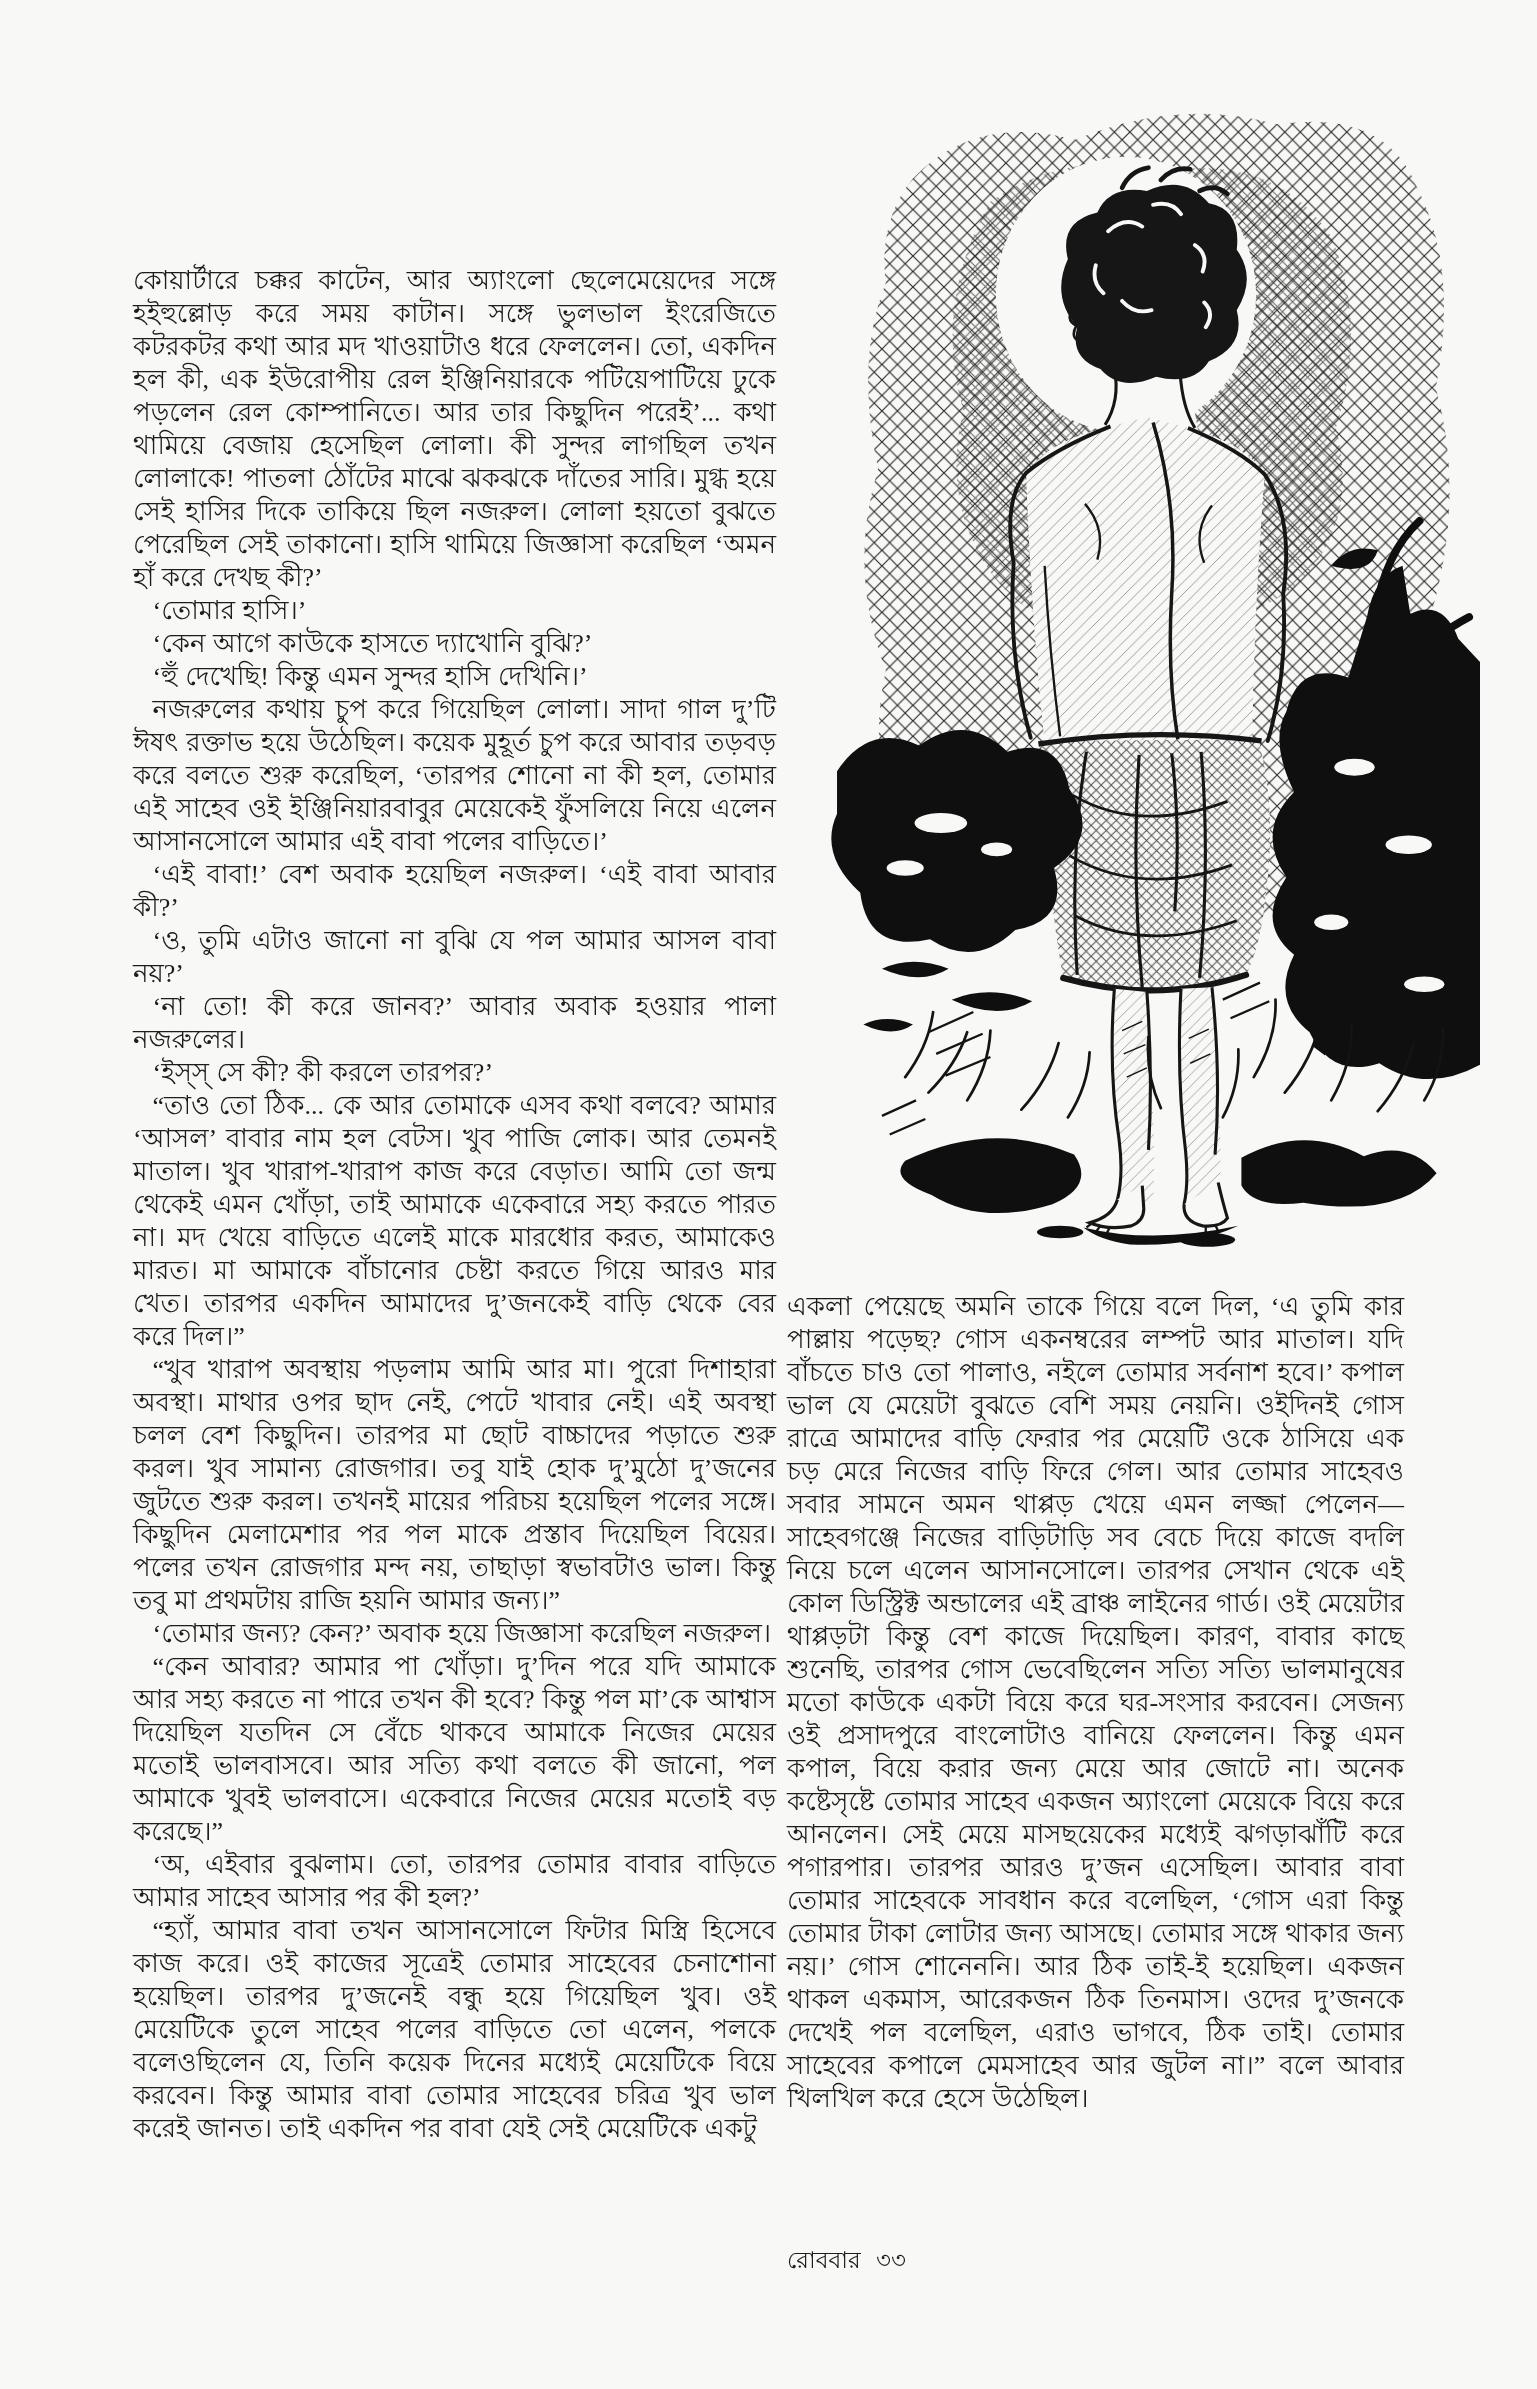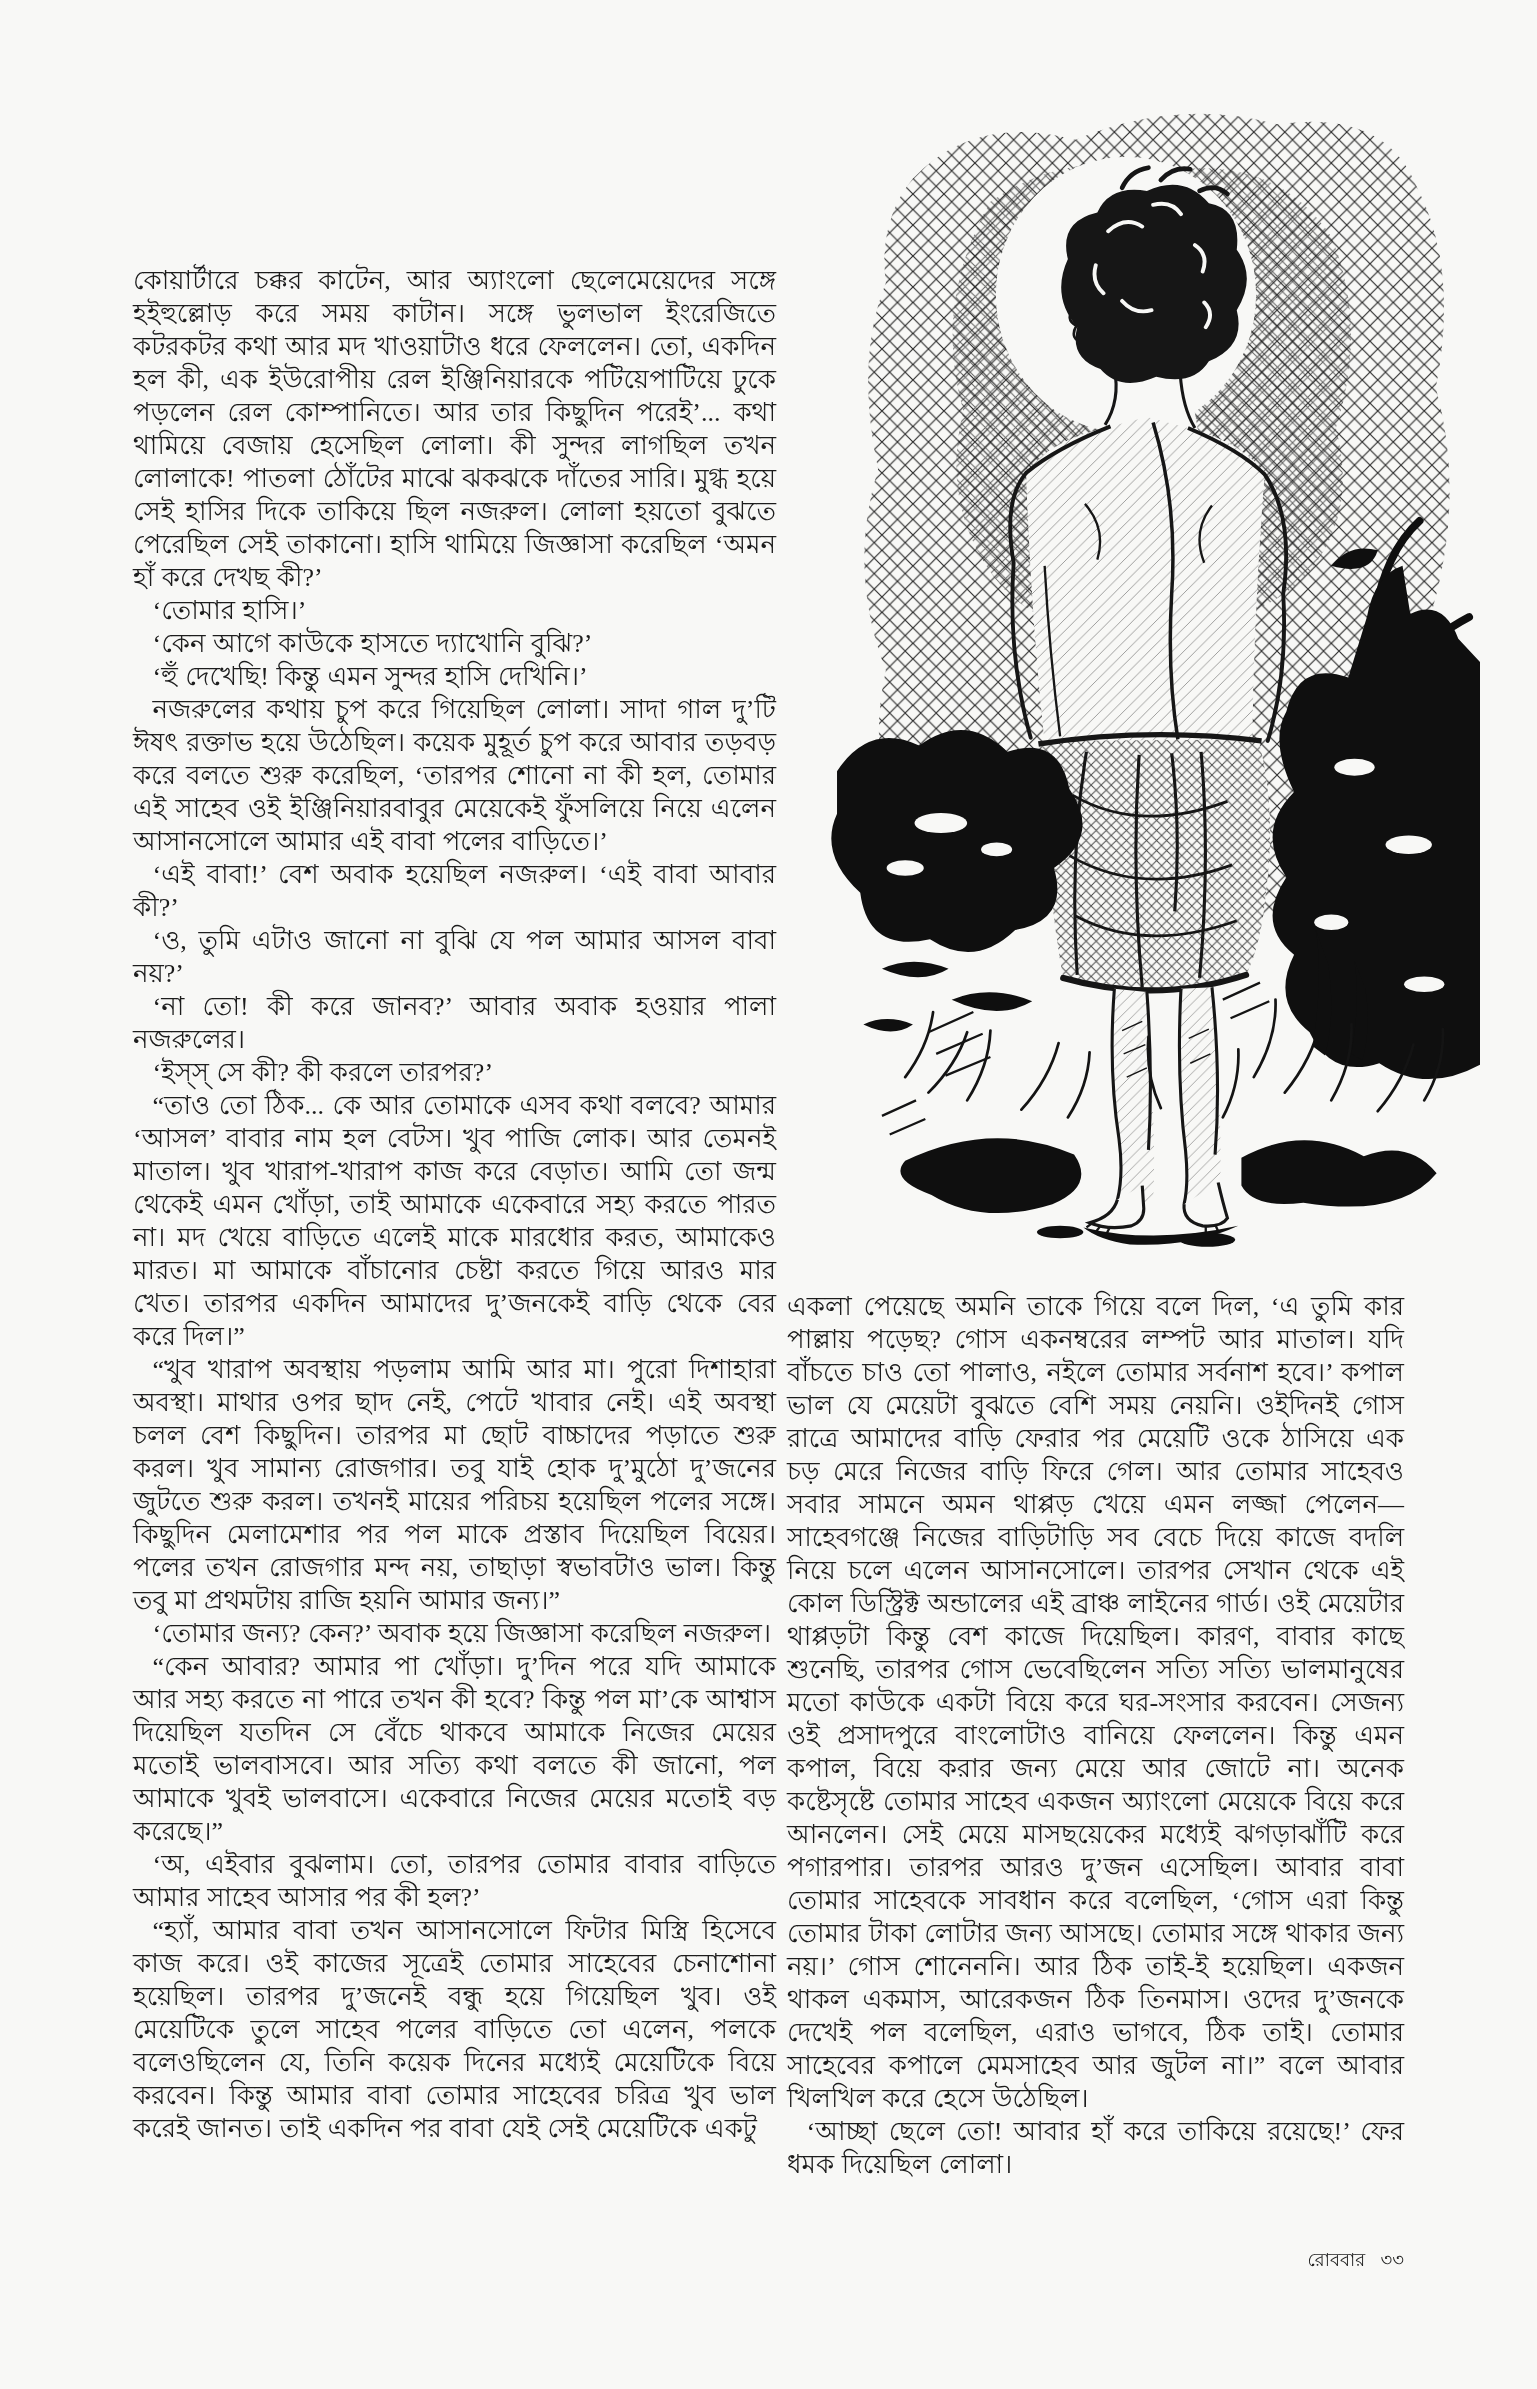--- a/index.html
+++ b/index.html
@@ -51,22 +51,22 @@
   .illustration svg {
     display: block;
     width: 100%;
     height: 100%;
   }
   .page-footer {
     position: absolute;
     left: 787px;
     top: 2244px;
     width: 617px;
-    text-align: right;
-    font-size: 18px;
+    text-align: left;
+    font-size: 23px;
     line-height: 33px;
   }
   .page-footer .page-number {
     margin-left: 15.5px;
   }
 </style>
 </head>
 <body>
 
 <div>
@@ -184,21 +184,20 @@
         <path d="M584 1404 Q664 1360 742 1402 Q800 1380 836 1424 Q788 1482 664 1462 Q600 1470 584 1440 Z" fill="#0f0f0f"></path>
         <path d="M380 1494 Q470 1516 580 1492 Q520 1520 440 1516 Q400 1510 380 1494 Z" fill="#0f0f0f"></path>
         <ellipse cx="350" cy="1500" rx="30" ry="8" fill="#0f0f0f"></ellipse>
         <ellipse cx="540" cy="1510" rx="36" ry="9" fill="#0f0f0f"></ellipse>
       </g>
     </svg>
   </figure>
 
   <div class="text-column col-right">
     <p class="para continuation">একলা পেয়েছে অমনি তাকে গিয়ে বলে দিল, ‘এ তুমি কার পাল্লায় পড়েছ? গোস একনম্বরের লম্পট আর মাতাল। যদি বাঁচতে চাও তো পালাও, নইলে তোমার সর্বনাশ হবে।’ কপাল ভাল যে মেয়েটা বুঝতে বেশি সময় নেয়নি। ওইদিনই গোস রাত্রে আমাদের বাড়ি ফেরার পর মেয়েটি ওকে ঠাসিয়ে এক চড় মেরে নিজের বাড়ি ফিরে গেল। আর তোমার সাহেবও সবার সামনে অমন থাপ্পড় খেয়ে এমন লজ্জা পেলেন—সাহেবগঞ্জে নিজের বাড়িটাড়ি সব বেচে দিয়ে কাজে বদলি নিয়ে চলে এলেন আসানসোলে। তারপর সেখান থেকে এই কোল ডিস্ট্রিক্ট অন্ডালের এই ব্রাঞ্চ লাইনের গার্ড। ওই মেয়েটার থাপ্পড়টা কিন্তু বেশ কাজে দিয়েছিল। কারণ, বাবার কাছে শুনেছি, তারপর গোস ভেবেছিলেন সত্যি সত্যি ভালমানুষের মতো কাউকে একটা বিয়ে করে ঘর-সংসার করবেন। সেজন্য ওই প্রসাদপুরে বাংলোটাও বানিয়ে ফেললেন। কিন্তু এমন কপাল, বিয়ে করার জন্য মেয়ে আর জোটে না। অনেক কষ্টেসৃষ্টে তোমার সাহেব একজন অ্যাংলো মেয়েকে বিয়ে করে আনলেন। সেই মেয়ে মাসছয়েকের মধ্যেই ঝগড়াঝাঁটি করে পগারপার। তারপর আরও দু’জন এসেছিল। আবার বাবা তোমার সাহেবকে সাবধান করে বলেছিল, ‘গোস এরা কিন্তু তোমার টাকা লোটার জন্য আসছে। তোমার সঙ্গে থাকার জন্য নয়।’ গোস শোনেননি। আর ঠিক তাই-ই হয়েছিল। একজন থাকল একমাস, আরেকজন ঠিক তিনমাস। ওদের দু’জনকে দেখেই পল বলেছিল, এরাও ভাগবে, ঠিক তাই। তোমার সাহেবের কপালে মেমসাহেব আর জুটল না।” বলে আবার খিলখিল করে হেসে উঠেছিল।</p>
-    <p class="para">‘আচ্ছা ছেলে তো! আবার হাঁ করে তাকিয়ে রয়েছে!’ ফের ধমক দিয়েছিল লোলা।</p>
   </div>
 
   <div class="page-footer">
     <span>রোববার</span><span class="page-number">৩৩</span>
   </div>
 
 </div>
 
 
 </body></html>

